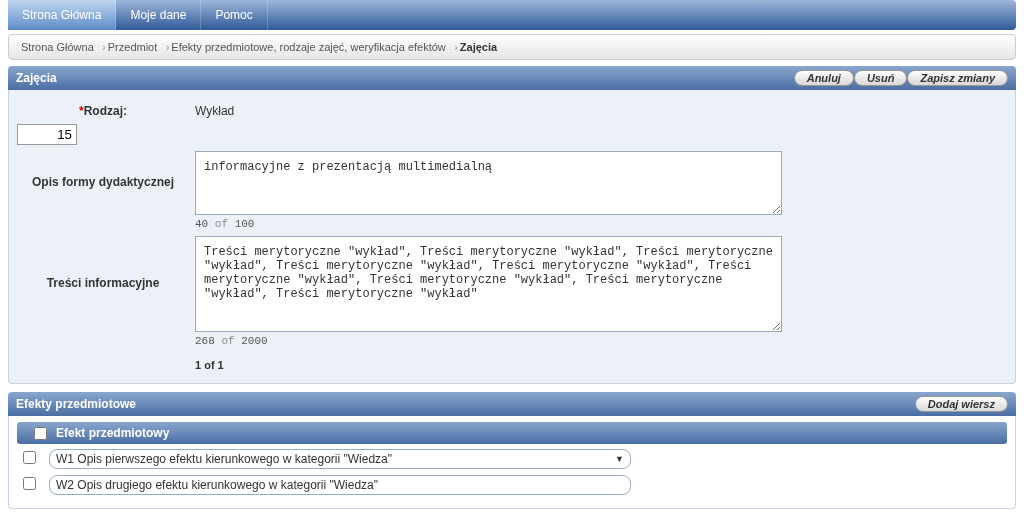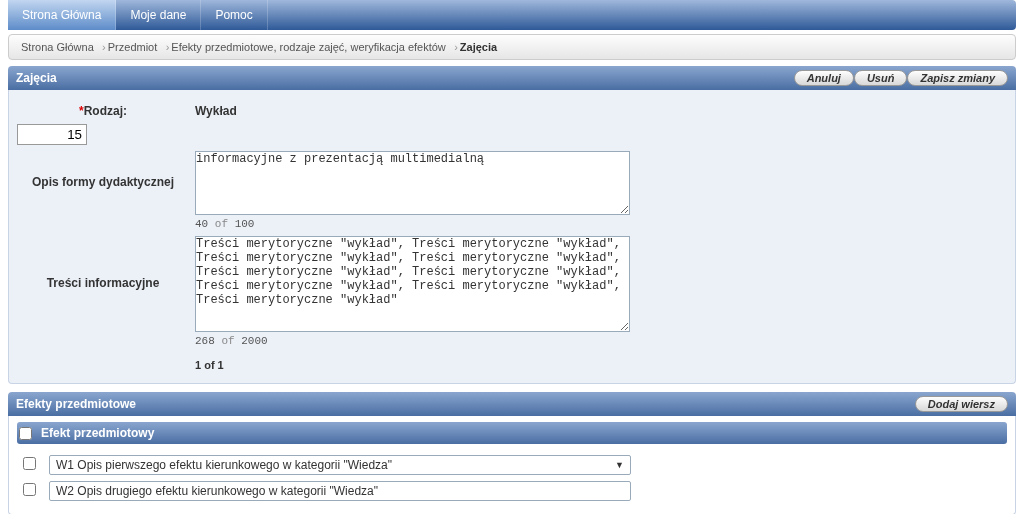--- a/index.html
+++ b/index.html
@@ -28,36 +28,36 @@
   .section{margin:0 8px 8px;}
   .sectionbar{display:flex;justify-content:space-between;align-items:center;background:linear-gradient(#8aa6cf,#4a6ea3);color:#fff;font-weight:bold;font-size:12px;padding:4px 8px;border-radius:4px 4px 0 0;}
   .sectionbar .btns{display:flex;font-style:italic;}
   .btn{background:linear-gradient(#fefefe,#d8d8d8);border:1px solid #999;border-radius:10px;padding:1px 12px;font-size:11px;color:#333;cursor:pointer;}
 
   
   .formbody{border:1px solid #c8d4e6;border-top:none;background:#ecf1f8;border-radius:0 0 4px 4px;padding:10px 8px 12px;}
   .row{display:flex;align-items:flex-start;margin-bottom:6px;}
   .lbl{width:178px;text-align:center;padding:4px 6px 0 0;font-weight:bold;color:#333;}
   .req{color:#d00;}
-  .valplain{padding-top:4px;font-weight:bold;}
-  input.num{width:70px;text-align:right;padding:2px 4px;border:1px solid #999;background:#fff;}
-  textarea.ta{width:435px;border:1px solid #9ab;background:#fff;padding:0;font-family:"Courier New",monospace;font-size:12px;color:#333;resize:both;}
+  .valplain{padding-top:4px;}
+  input.num{width:60px;text-align:right;padding:2px 4px;border:1px solid #999;background:#fff;}
+  textarea.ta{width:587px;border:1px solid #9ab;background:#fff;padding:8px;font-family:"Courier New",monospace;font-size:12px;color:#333;resize:both;}
   .ta1{height:64px;}
   .ta2{height:96px;}
   .counter{font-family:"Courier New",monospace;font-size:11px;color:#555;margin-top:0;}
   .counter .of{color:#888;}
   .pager{font-weight:bold;font-size:11px;padding-left:178px;color:#333;margin-top:12px;}
 
   
   .efbody{border:1px solid #c8d4e6;border-top:none;background:#fff;border-radius:0 0 4px 4px;padding:6px 8px 10px;}
-  .efhead{display:flex;align-items:center;background:linear-gradient(#8aa6cf,#4a6ea3);color:#fff;font-weight:bold;font-size:12px;border-radius:3px;padding:4px 2px;margin-bottom:8px;}
+  .efhead{display:flex;align-items:center;background:linear-gradient(#8aa6cf,#4a6ea3);color:#fff;font-weight:bold;font-size:12px;border-radius:3px;padding:4px 17px;margin-bottom:2px;}
   .efhead .chkcell{width:22px;display:flex;align-items:center;}
   .efrow{display:flex;align-items:center;padding:3px 6px;}
   .efrow .chkcell{width:22px;}
-  .efselect{flex:0 0 582px;display:flex;align-items:center;justify-content:space-between;background:#fff;border:1px solid #9ab;border-radius:2px;padding:2px 6px;margin-left:4px;cursor:pointer;}
+  .efselect{flex:0 0 582px;display:flex;align-items:center;justify-content:space-between;background:#fff;border:1px solid #9ab;border-radius:8px;padding:2px 6px;margin-left:4px;cursor:pointer;}
   .efselect .arrow{font-size:9px;color:#333;}
   input[type=checkbox]{cursor:pointer;}
 </style>
 </head>
 <body>
 
 <div class="page">
 
 
   <div class="tabs">

